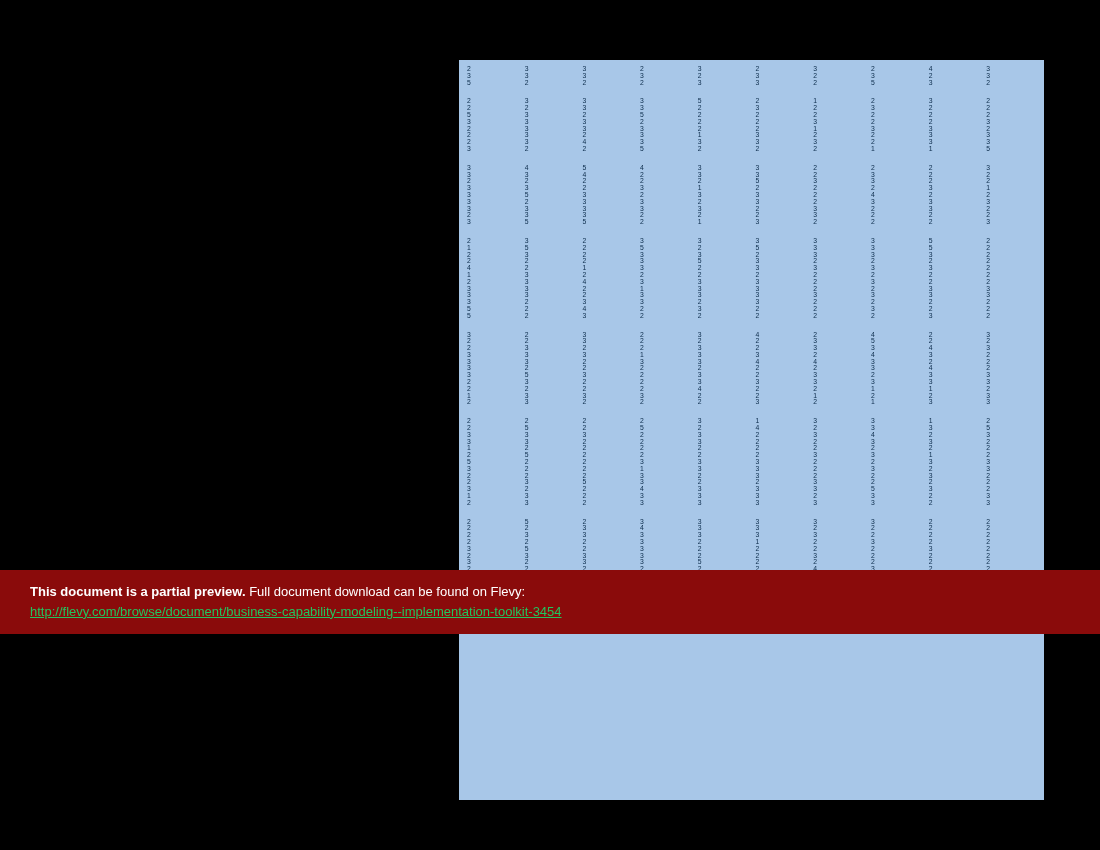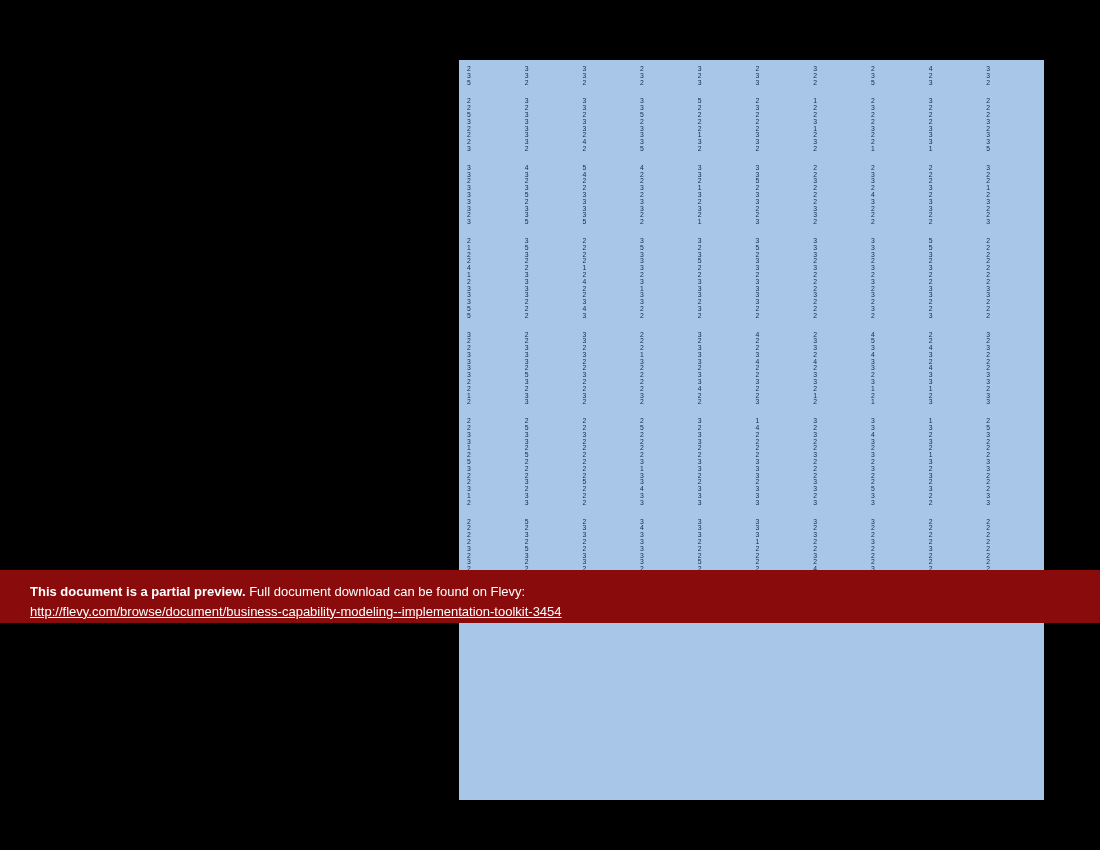--- a/index.html
+++ b/index.html
@@ -37,33 +37,33 @@
     text-align: left;
     padding-left: 4px;
     font-family: Arial, sans-serif;
     letter-spacing: 0;
   }
   .banner {
     position: absolute;
     left: 0;
     top: 570px;
     width: 1100px;
-    height: 53px;
+    height: 64px;
     background: #8a0b0b;
     box-sizing: border-box;
     padding: 12px 30px;
     color: #ffffff;
     font-size: 13px;
     line-height: 1.5;
   }
   .banner .bold {
     font-weight: bold;
   }
   .banner a {
-    color: #ffffff;
+    color: #22c55e;
     text-decoration: underline;
   }
 </style>
 </head>
 <body>
 
 <div class="data-sheet" id="data-sheet">
     <div class="block">
       <div class="row">
         <div class="cell">2</div>

